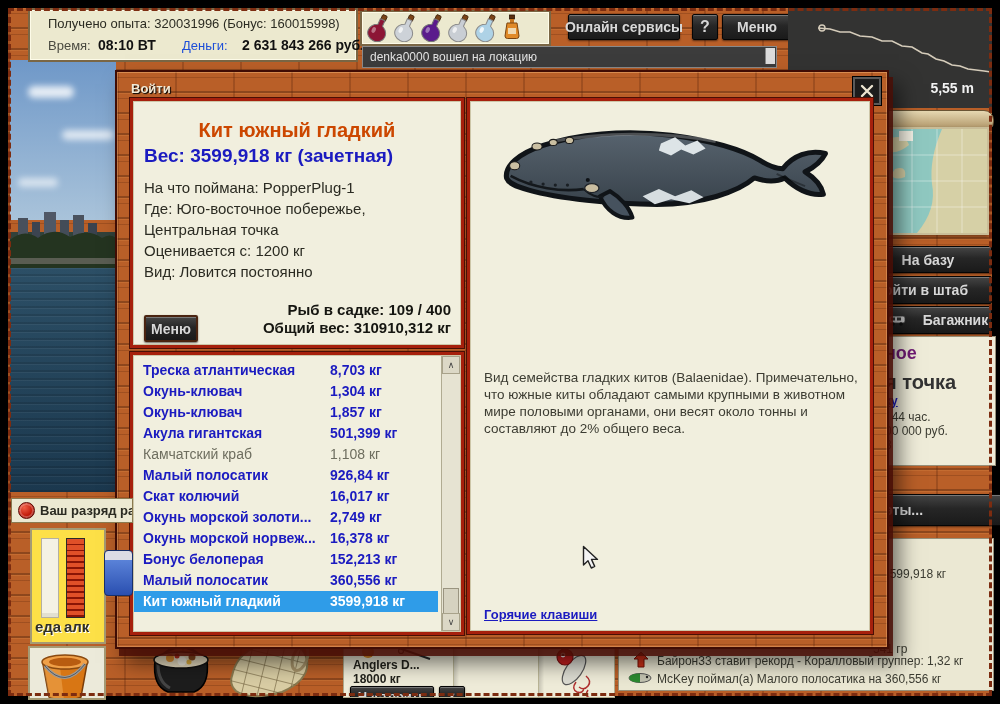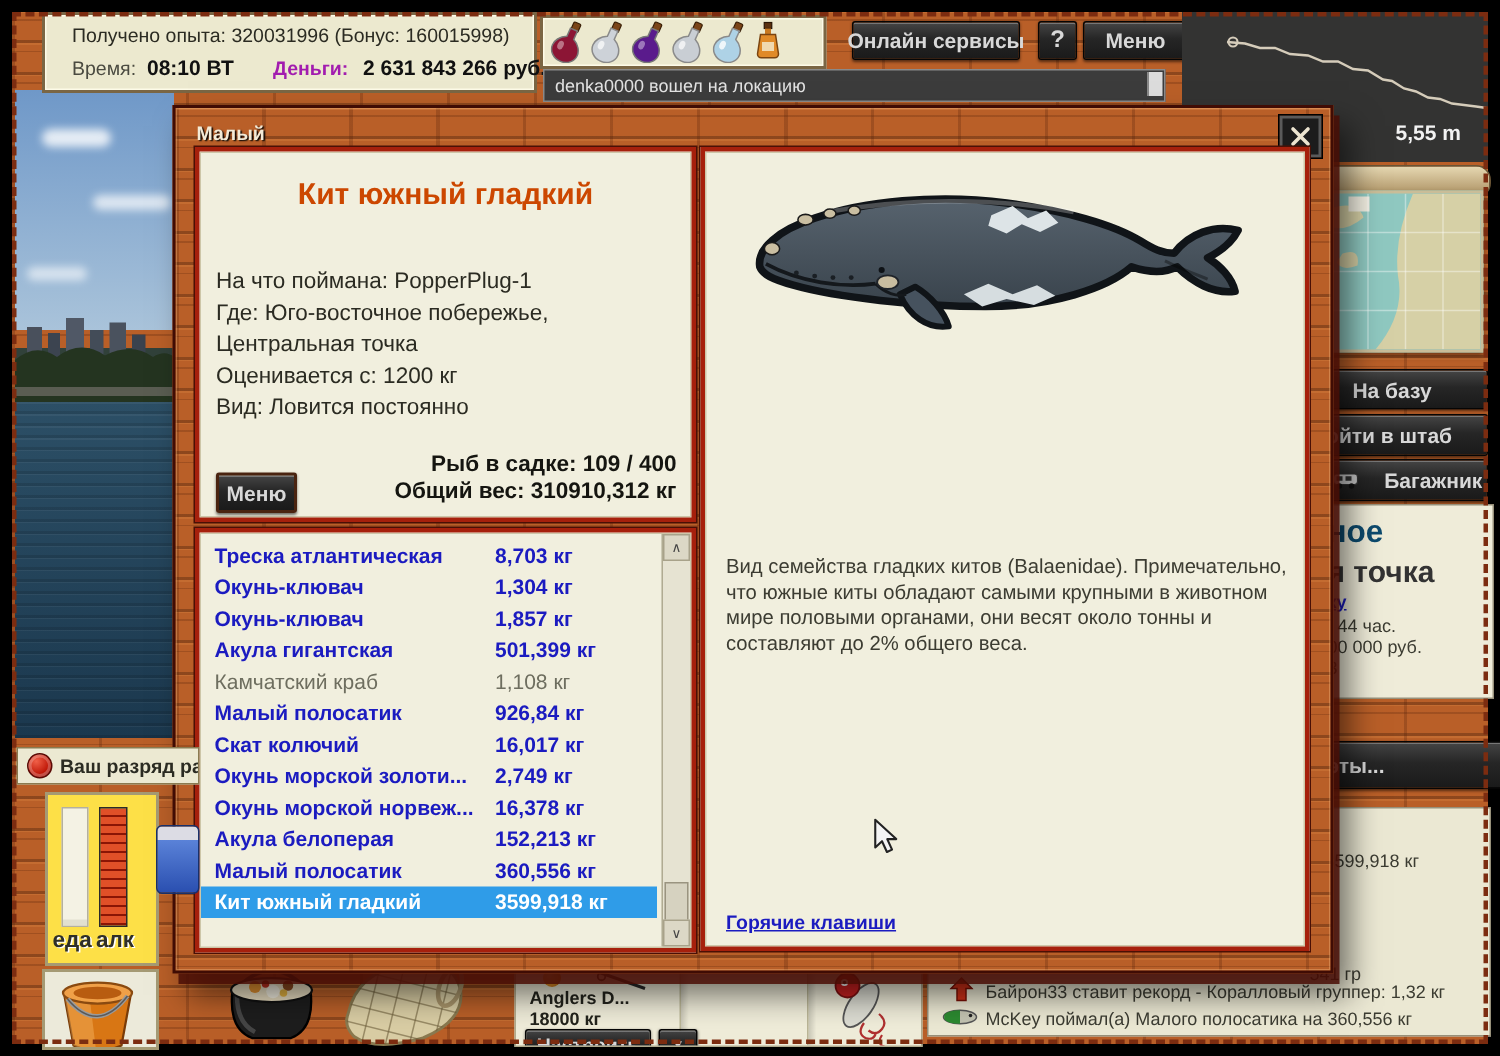--- a/index.html
+++ b/index.html
@@ -66,21 +66,21 @@
     </svg>
     <div class="abs" style="left:0;top:208px;width:106px;height:224px;
          background:repeating-linear-gradient(180deg, rgba(255,255,255,.05) 0 1px, rgba(0,0,0,0) 1px 6px, rgba(0,0,0,.12) 6px 8px),
          linear-gradient(180deg,#2c4f66,#1b384e);"></div>
   </div>
 
   <div class="abs cream" style="left:28px;top:8px;width:326px;height:50px;z-index:20;">
     <span class="abs t" style="left:18px;top:6px;">Получено опыта: 320031996 (Бонус: 160015998)</span>
     <span class="abs t" style="left:18px;top:28px;color:#4a4a40;">Время:</span>
     <span class="abs t b" style="left:68px;top:27px;font-size:14px;color:#111;">08:10 ВТ</span>
-    <span class="abs t" style="left:152px;top:28px;color:#a21caf;font-weight:bold;">Деньги:</span>
+    <span class="abs t" style="left:152px;top:28px;color:#1d4ed8;">Деньги:</span>
     <span class="abs t b" style="left:212px;top:27px;font-size:14px;color:#111;">2 631 843 266 руб.</span>
   </div>
 
   <div class="abs cream" style="left:360px;top:10px;width:182px;height:32px;z-index:20;display:flex;align-items:center;padding-left:5px;gap:3px;">
     <svg width="24" height="28" viewBox="0 0 24 28">
         <g transform="rotate(24 12 14)">
           <rect x="10" y="0" width="5" height="6" rx="1" fill="#7a4418" stroke="#3a2008" stroke-width=".8"></rect>
           <path d="M9.5,5 L9.5,11 C5,13 3,17 3,20 a9,8 0 0 0 18,0 c0,-3 -2,-7 -6.5,-9 L14.5,5 Z" fill="#8c1535" stroke="#777" stroke-width="1"></path>
           <ellipse cx="8" cy="18" rx="2" ry="3" fill="rgba(255,255,255,.4)"></ellipse>
         </g>
@@ -173,21 +173,21 @@
     <svg width="18" height="12" viewBox="0 0 18 12">
         <rect x="1" y="2" width="16" height="7" rx="2" fill="#c8c8c8" stroke="#333" stroke-width=".8"></rect>
         <rect x="3" y="3.5" width="4" height="3" fill="#333"></rect>
         <rect x="9" y="3.5" width="4" height="3" fill="#333"></rect>
         <circle cx="5" cy="10" r="1.8" fill="#111"></circle>
         <circle cx="13" cy="10" r="1.8" fill="#111"></circle>
       </svg>
     <span>Багажник</span>
   </div>
   <div class="abs" style="left:858px;top:336px;width:136px;height:128px;background:#efecd9;border:1px solid #97907a;z-index:10;">
-    <span class="fragment b" style="left:26px;top:6px;font-size:21px;color:#0c4a6e;">ное</span>
+    <span class="fragment b" style="left:26px;top:6px;font-size:18px;color:#701a75;">ное</span>
     <span class="fragment b" style="left:26px;top:34px;font-size:20px;color:#333;">я точка</span>
     <span class="fragment link" style="left:26px;top:57px;font-size:12px;">ку</span>
     <span class="fragment" style="left:26px;top:73px;font-size:12px;color:#3c3c32;">: 44 час.</span>
     <span class="fragment" style="left:26px;top:87px;font-size:12px;color:#3c3c32;">00 000 руб.</span>
     <span class="fragment" style="left:26px;top:101px;font-size:12px;color:#3c3c32;">3</span>
   </div>
   <div class="abs db" style="left:856px;top:494px;width:136px;height:30px;z-index:10;justify-content:flex-start;padding-left:28px;">
       <span>эты...</span>
     </div>
 
@@ -287,29 +287,30 @@
       <ellipse cx="28" cy="24" rx="8" ry="17" transform="rotate(35 28 24)" fill="#dcdcd2" stroke="#555" stroke-width="1.2"></ellipse>
       <circle cx="19" cy="11" r="8" fill="#cc2020" stroke="#801010" stroke-width="1.2"></circle>
       <circle cx="17" cy="9" r="2.4" fill="#fff"></circle>
         <circle cx="17" cy="9" r="1.1" fill="#111"></circle>
       <path d="M30,36 q-5,7 1,10 q6,2 7,-4 M40,30 q6,5 2,10 q-4,5 -9,1" fill="none" stroke="#b03030" stroke-width="1.5"></path>
       <path d="M42,44 q-4,6 2,8" fill="none" stroke="#b03030" stroke-width="1.5"></path>
     </svg>
   </div>
 
   <div id="modal" class="abs wood">
-    <span class="abs mtitle" style="left:14px;top:9px;">Малый</span>
+    <span class="abs mtitle" style="left:14px;top:9px;">Войти</span>
     <div class="abs" style="left:736px;top:5px;width:24px;height:24px;background:#1c1c1c;border:2px solid #5a5a5a;outline:1px solid #000;display:flex;align-items:center;justify-content:center;cursor:pointer;">
       <svg width="14" height="14" viewBox="0 0 14 14">
           <path d="M2,2 L12,12 M12,2 L2,12" stroke="#ece4d0" stroke-width="2.4" stroke-linecap="round"></path>
         </svg>
     </div>
 
     <div class="abs rpanel" style="left:13px;top:26px;width:328px;height:244px;">
       <div class="abs b" style="left:0;top:18px;width:100%;text-align:center;font-size:20px;color:#cc4700;">Кит южный гладкий</div>
+      <div class="abs b" style="left:11px;top:44px;font-size:19px;color:#1b1bc0;">Вес: 3599,918 кг (зачетная)</div>
       <div class="abs" style="left:11px;top:76px;font-size:15px;color:#2b2b22;line-height:21px;">
         <div>На что поймана: PopperPlug-1</div>
         <div>Где: Юго-восточное побережье,</div>
         <div>Центральная точка</div>
         <div>Оценивается с: 1200 кг</div>
         <div>Вид: Ловится постоянно</div>
       </div>
       <div class="abs b" style="right:10px;top:200px;font-size:15px;color:#151510;">Рыб в садке: 109 / 400</div>
       <div class="abs b" style="right:10px;top:218px;font-size:15px;color:#151510;">Общий вес: 310910,312 кг</div>
       <div class="abs db" style="left:11px;top:214px;width:50px;height:23px;border:2px solid #4a2410;">
@@ -349,21 +350,21 @@
           </div>
         <div class="flist-row">
             <span class="fname">Окунь морской золоти...</span>
             <span class="fweight">2,749 кг</span>
           </div>
         <div class="flist-row">
             <span class="fname">Окунь морской норвеж...</span>
             <span class="fweight">16,378 кг</span>
           </div>
         <div class="flist-row">
-            <span class="fname">Акула белоперая</span>
+            <span class="fname">Бонус белоперая</span>
             <span class="fweight">152,213 кг</span>
           </div>
         <div class="flist-row">
             <span class="fname">Малый полосатик</span>
             <span class="fweight">360,556 кг</span>
           </div>
         <div class="flist-row selected">
             <span class="fname">Кит южный гладкий</span>
             <span class="fweight">3599,918 кг</span>
           </div>

